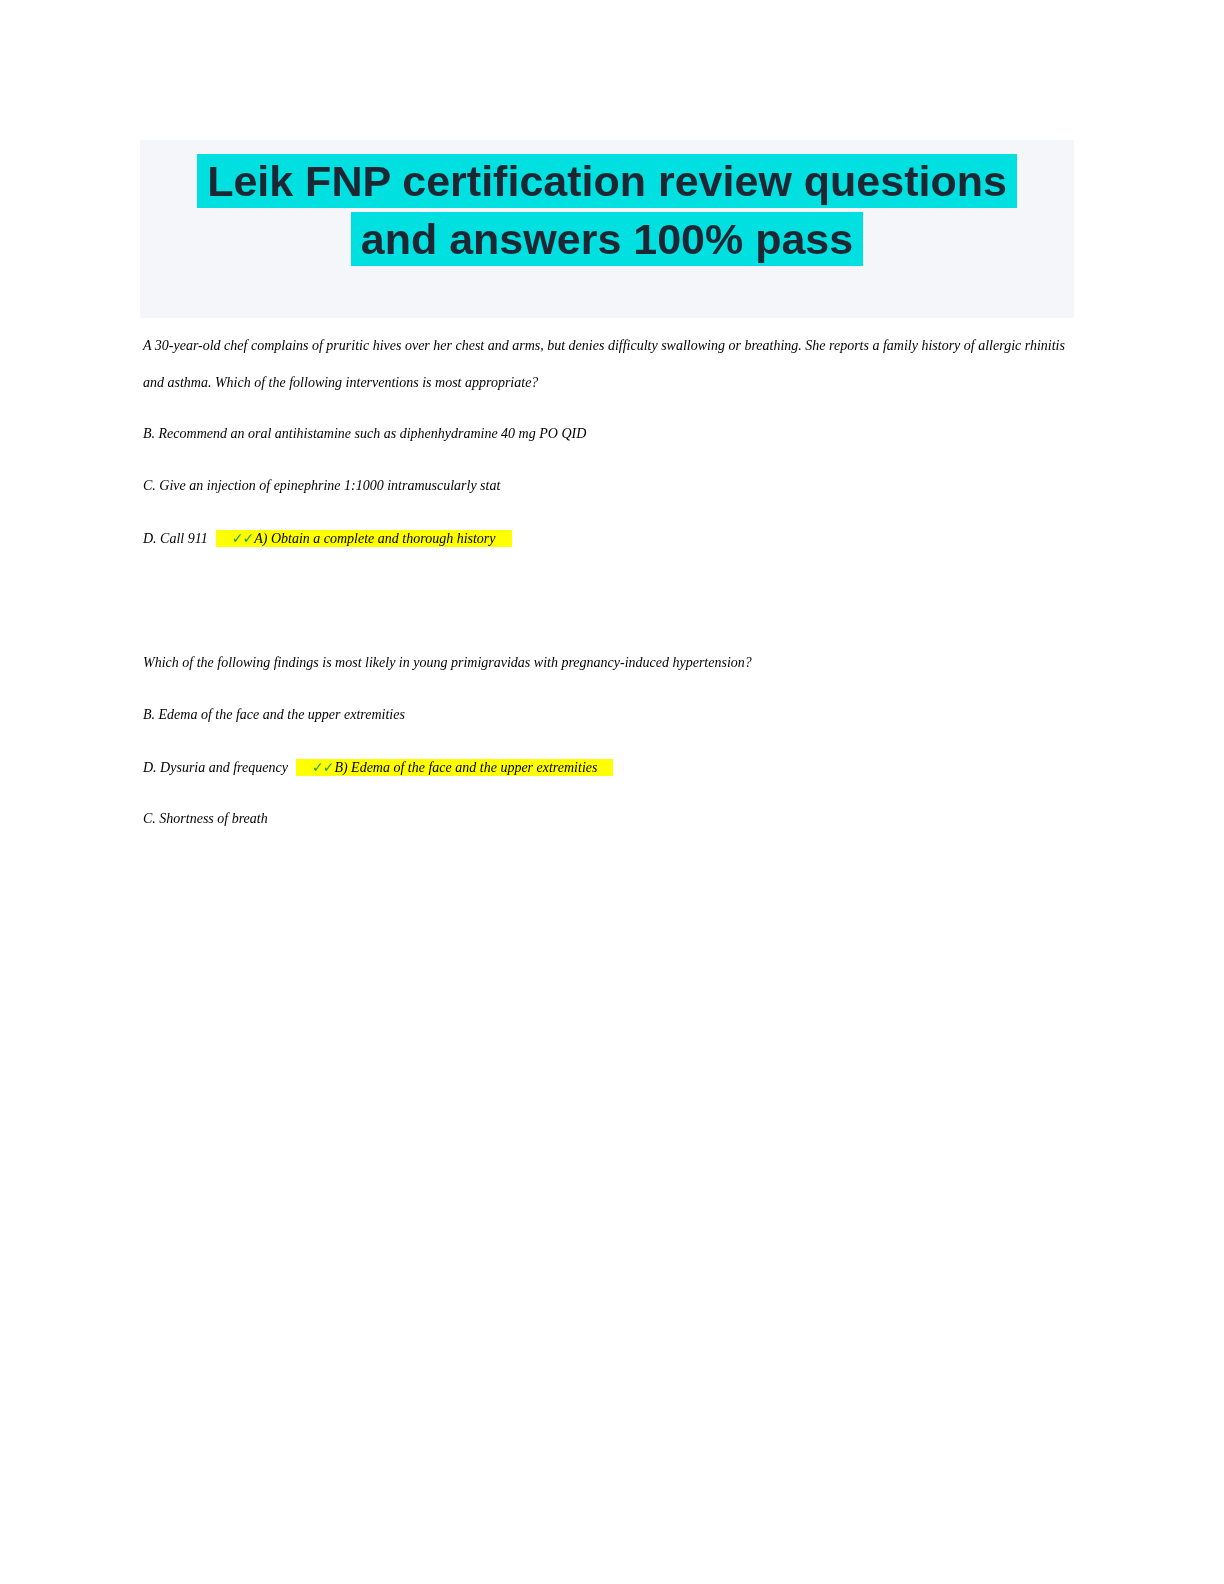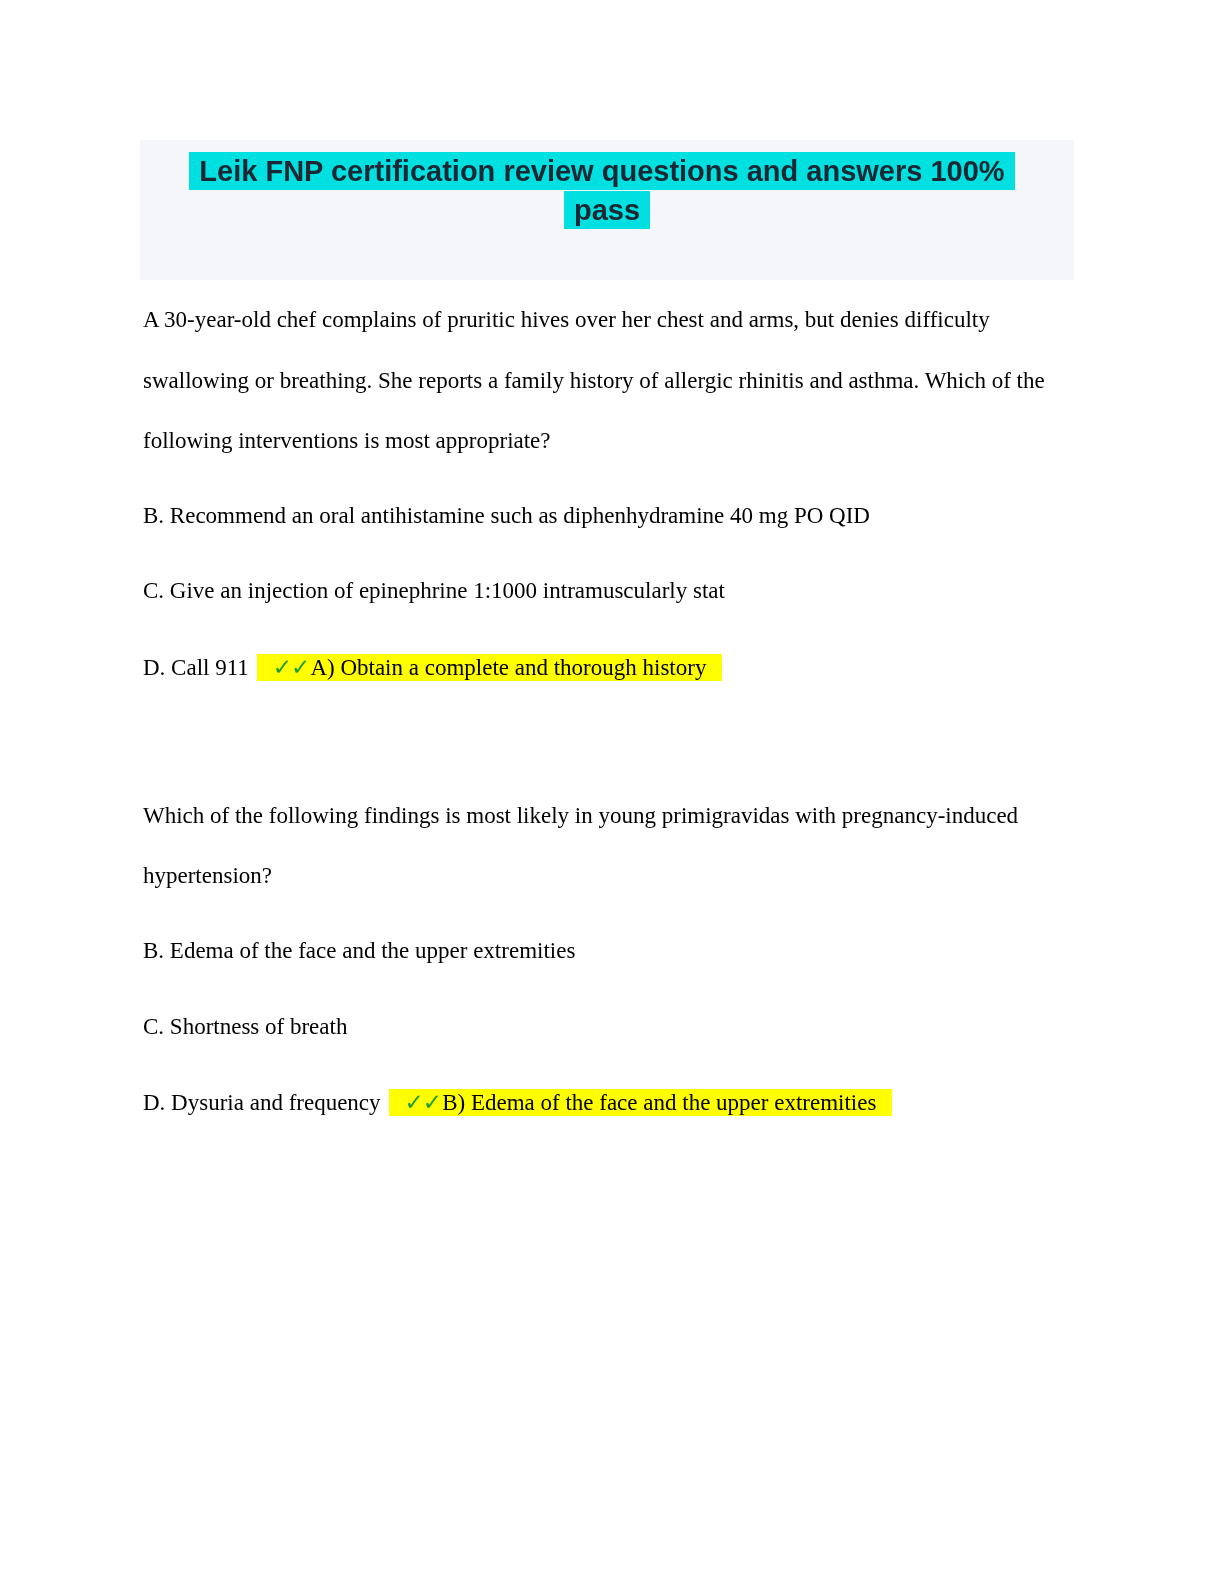--- a/index.html
+++ b/index.html
@@ -25,37 +25,38 @@
     box-sizing: border-box;
     margin: 0 0 10px -3px;
     padding: 12px 20px 50px 20px;
     background: #f5f6fa;
     text-align: center;
   }
   .title {
     margin: 0;
     font-family: "Liberation Sans", sans-serif;
     font-weight: bold;
-    font-size: 29px;
+    font-size: 43px;
     line-height: 1.35;
     color: #1c2733;
   }
   .title-hl {
     background: #00e0e0;
     padding: 3px 10px;
     -webkit-box-decoration-break: clone;
     box-decoration-break: clone;
   }
   .content {
     width: 940px;
   }
   .qtext, .option, .explanation {
-    font-size: 23px;
+    font-size: 14px;
     line-height: 2.62;
     margin: 0;
+    font-style: italic;
   }
   .qtext {
     margin-top: 4px;
   }
   .option {
     margin-top: 15px;
   }
   .explanation {
     margin-top: 18px;
   }
@@ -105,19 +106,19 @@
       <p class="option"><span>D. Call 911</span><span class="answer-hl"><span class="checks">✓✓</span><span>A) Obtain a complete and thorough history</span></span></p>
 
     </section>
 
     <section class="question">
       <p class="qtext">Which of the following findings is most likely in young primigravidas with pregnancy-induced hypertension?</p>
 
 
       <p class="option">B. Edema of the face and the upper extremities</p>
 
+      <p class="option"><span>D. Dysuria and frequency</span><span class="answer-hl"><span class="checks">✓✓</span><span>B) Edema of the face and the upper extremities</span></span></p>
+
       <p class="option">C. Shortness of breath</p>
-
-      <p class="option"><span>D. Dysuria and frequency</span><span class="answer-hl"><span class="checks">✓✓</span><span>B) Edema of the face and the upper extremities</span></span></p>
     </section>
 
   </div>
 </div>
 
 </body></html>

